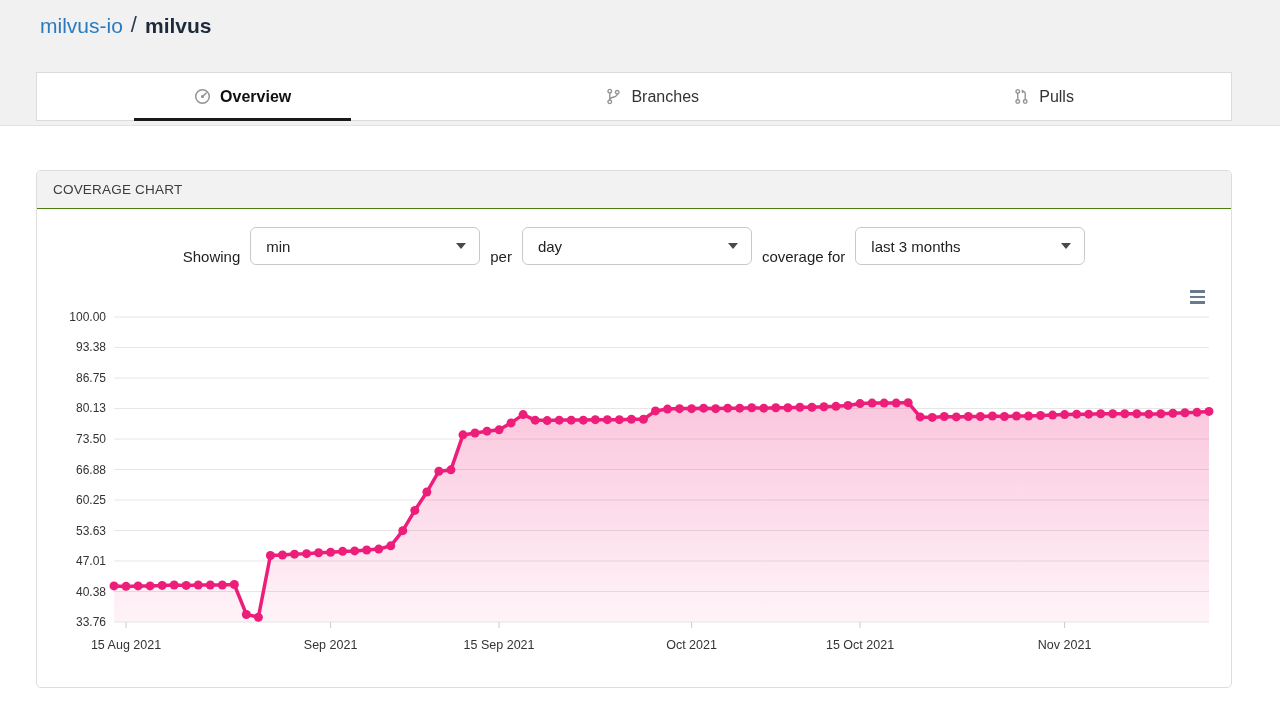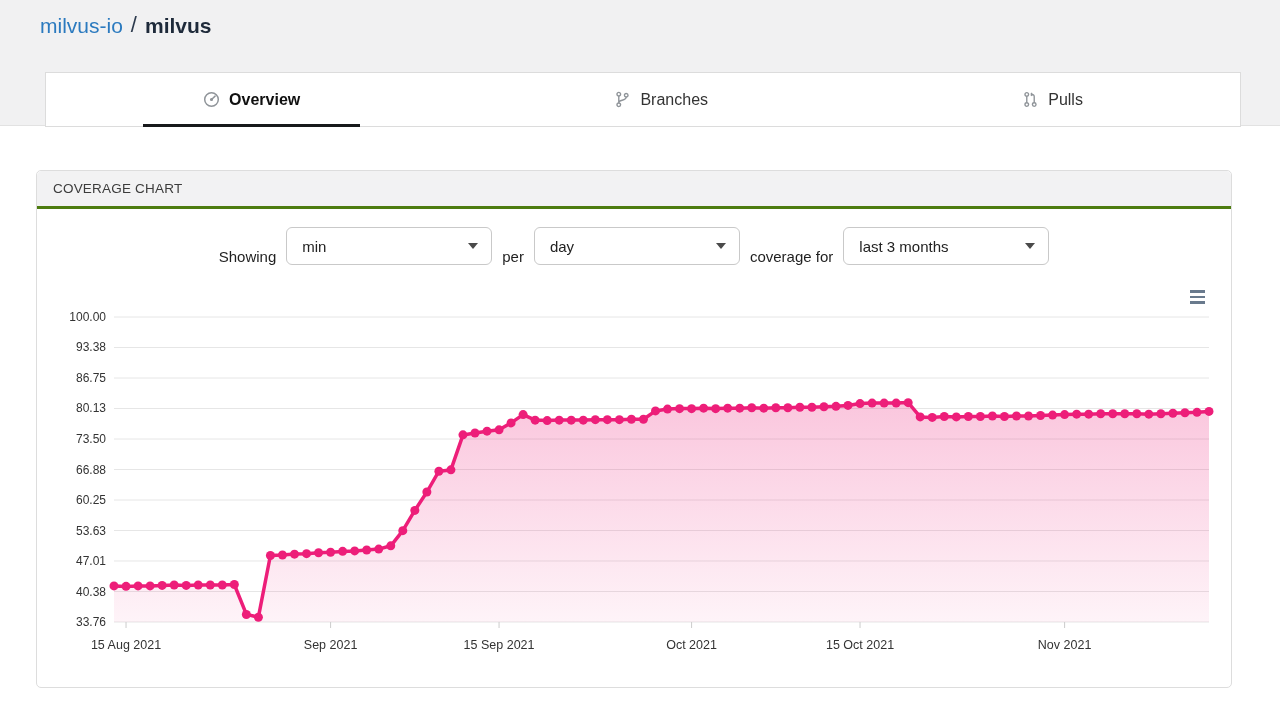--- a/index.html
+++ b/index.html
@@ -8,40 +8,40 @@
 
   .topbar { position:absolute; top:0; left:0; width:100%; height:126px;
             background:#f1f1f2; border-bottom:1px solid #e2e2e2; }
 
   .breadcrumb { position:absolute; top:12px; left:40px; font-size:21px; color:#2f3b4c;
                 display:flex; align-items:flex-end; gap:8px; }
   .breadcrumb .org { color:#2b7abf; text-decoration:none; cursor:pointer; }
   .breadcrumb .sep { color:#2c3a4d; font-size:22px; }
   .breadcrumb .repo { font-weight:bold; color:#1e2a3a; }
 
-  .tabs-card { position:absolute; top:72px; left:45px; width:1196px; height:55px;
+  .tabs-card { position:absolute; top:72px; left:36px; width:1196px; height:49px;
                background:#fff; border:1px solid #dcdcdc;
                display:flex; justify-content:space-around; align-items:stretch; }
   .tab { display:flex; align-items:center; gap:9px; font-size:16px; color:#333;
          padding:0 12px; position:relative; cursor:pointer; white-space:nowrap; }
   .tab .ticon { display:flex; align-items:center; }
   .tab.active { font-weight:bold; color:#101010; }
   .tab.active::after { content:""; position:absolute; left:-48px; right:-48px; bottom:-1px;
                        height:3px; background:#17191b; }
 
   .chart-card { position:absolute; top:170px; left:36px; width:1196px; height:518px;
                 background:#fff; border:1px solid #dddddd; border-radius:5px; }
-  .chart-card-header { height:38px; background:#f2f2f3; border-bottom:3px solid #4d7c0f;
+  .chart-card-header { height:38px; background:#f2f2f3; border-bottom:1px solid #4d7c0f;
                        border-radius:5px 5px 0 0; display:flex; align-items:center;
                        padding-left:16px; font-size:13.5px; color:#3c3c3c; letter-spacing:.2px;text-align:center; }
 
   .controls { position:absolute; top:56px; left:0; width:100%; display:flex;
               justify-content:center; align-items:flex-end; gap:10px;
               font-size:15px; color:#1f1f1f; }
-  .selectbox { width:206px; height:38px; border:1px solid #c9c9c9; border-radius:6px;
+  .selectbox { width:230px; height:38px; border:1px solid #c9c9c9; border-radius:6px;
                background:#fff; display:flex; align-items:center; justify-content:space-between;
                padding:0 13px 0 15px; cursor:pointer; font-size:15px; color:#222; }
   .caret { width:0; height:0; border-left:5px solid transparent;
            border-right:5px solid transparent; border-top:6px solid #4a4a4a; }
 
   .menu-btn { position:absolute; top:119px; right:26px; width:15px; cursor:pointer;
               display:flex; flex-direction:column; gap:3px; }
   .menu-btn span { height:2.5px; background:#697a8d; }
 
   #chart-svg { position:absolute; top:110px; left:0; }

